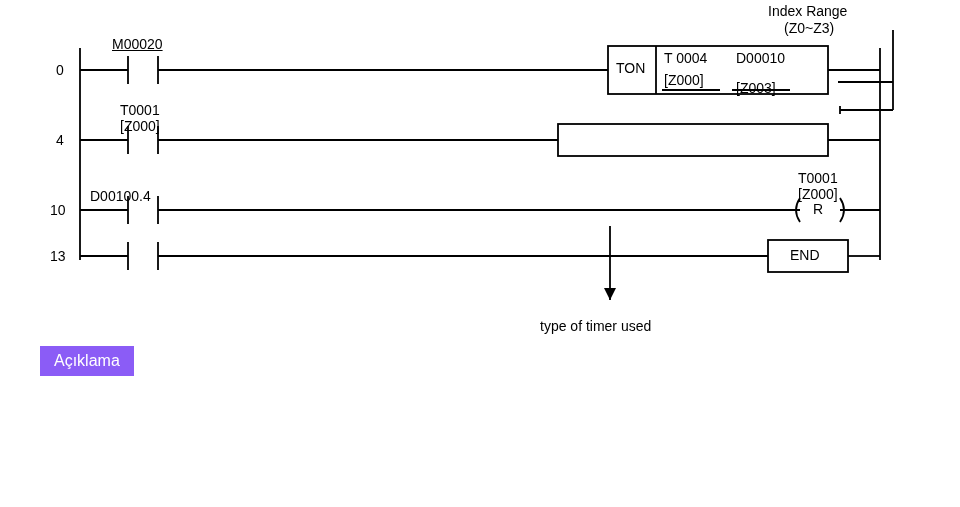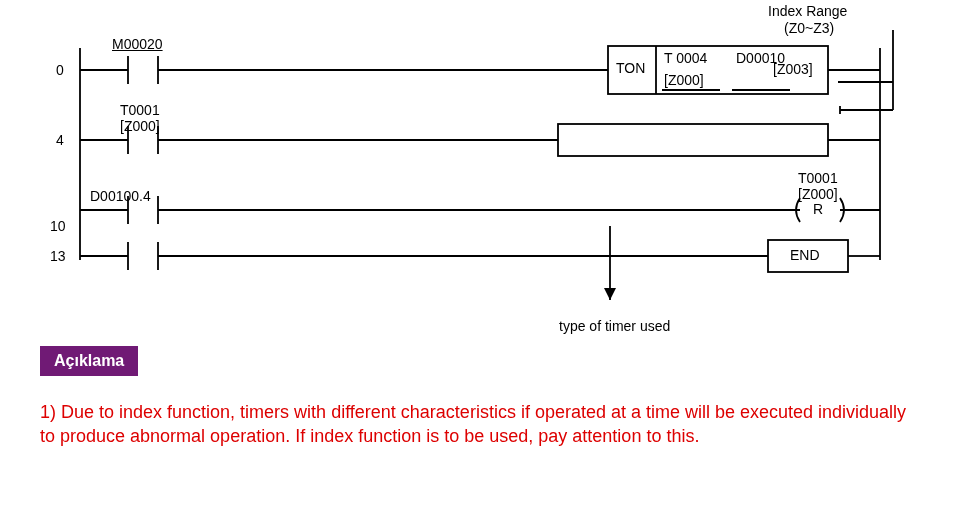--- a/index.html
+++ b/index.html
@@ -16,23 +16,23 @@
     position: relative;
     width: 960px;
     height: 494px;
   }
   svg { position: absolute; top: 0; left: 0; }
   .text { position: absolute; white-space: pre; }
   .desc-box {
     position: absolute;
     left: 40px;
     top: 346px;
-    background: #701a75;
+    background: #8b5cf6;
     color: #fff;
-    font-weight: bold;
+    font-weight: normal;
     padding: 6px 14px;
     font-size: 16px;
   }
   .desc-text {
     position: absolute;
     left: 40px;
     top: 400px;
     width: 880px;
     color: #d00;
     font-size: 18px;
@@ -99,38 +99,37 @@
 
     <line x1="610" y1="150" x2="610" y2="70" stroke="none"></line>
   </g>
 </svg>
 
 <div class="text" style="left:768px; top:3px;">Index Range</div>
 <div class="text" style="left:784px; top:20px;text-align:right;">(Z0~Z3)</div>
 
 <div class="text" style="left:56px; top:62px;">0</div>
 <div class="text" style="left:56px; top:132px;">4</div>
-<div class="text" style="left:50px; top:202px;margin-top:16px;">10</div>
+<div class="text" style="left:50px; top:202px;">10</div>
 <div class="text" style="left:50px; top:248px;text-align:center;">13</div>
 
 <div class="text" style="left:112px; top:36px;text-decoration:underline;">M00020</div>
 <div class="text" style="left:616px; top:60px; font-size:14px;">TON</div>
 <div class="text" style="left:664px; top:50px;">T 0004</div>
 <div class="text" style="left:736px; top:50px;">D00010</div>
 <div class="text" style="left:664px; top:72px;">[Z000]</div>
-<div class="text" style="left:736px; top:61px;margin-left:37px;">[Z003]</div>
+<div class="text" style="left:736px; top:80px;">[Z003]</div>
 
 <div class="text" style="left:120px; top:102px;">T0001</div>
 <div class="text" style="left:120px; top:118px;">[Z000]</div>
 
 <div class="text" style="left:90px; top:188px;">D00100.4</div>
 <div class="text" style="left:798px; top:170px;">T0001</div>
 <div class="text" style="left:798px; top:186px;">[Z000]</div>
 <div class="text" style="left:813px; top:201px;">R</div>
 
 <div class="text" style="left:790px; top:247px;">END</div>
 
-<div class="text" style="left:559px; top:318px;">type of timer used</div>
+<div class="text" style="left:540px; top:318px;">type of timer used</div>
 
 <div class="desc-box">Açıklama</div>
-<div class="desc-text">1) Due to index function, timers with different characteristics if operated at a time will be executed individually to produce abnormal operation. If index function is to be used, pay attention to this.</div>
 
 </div>
 
 </body></html>

